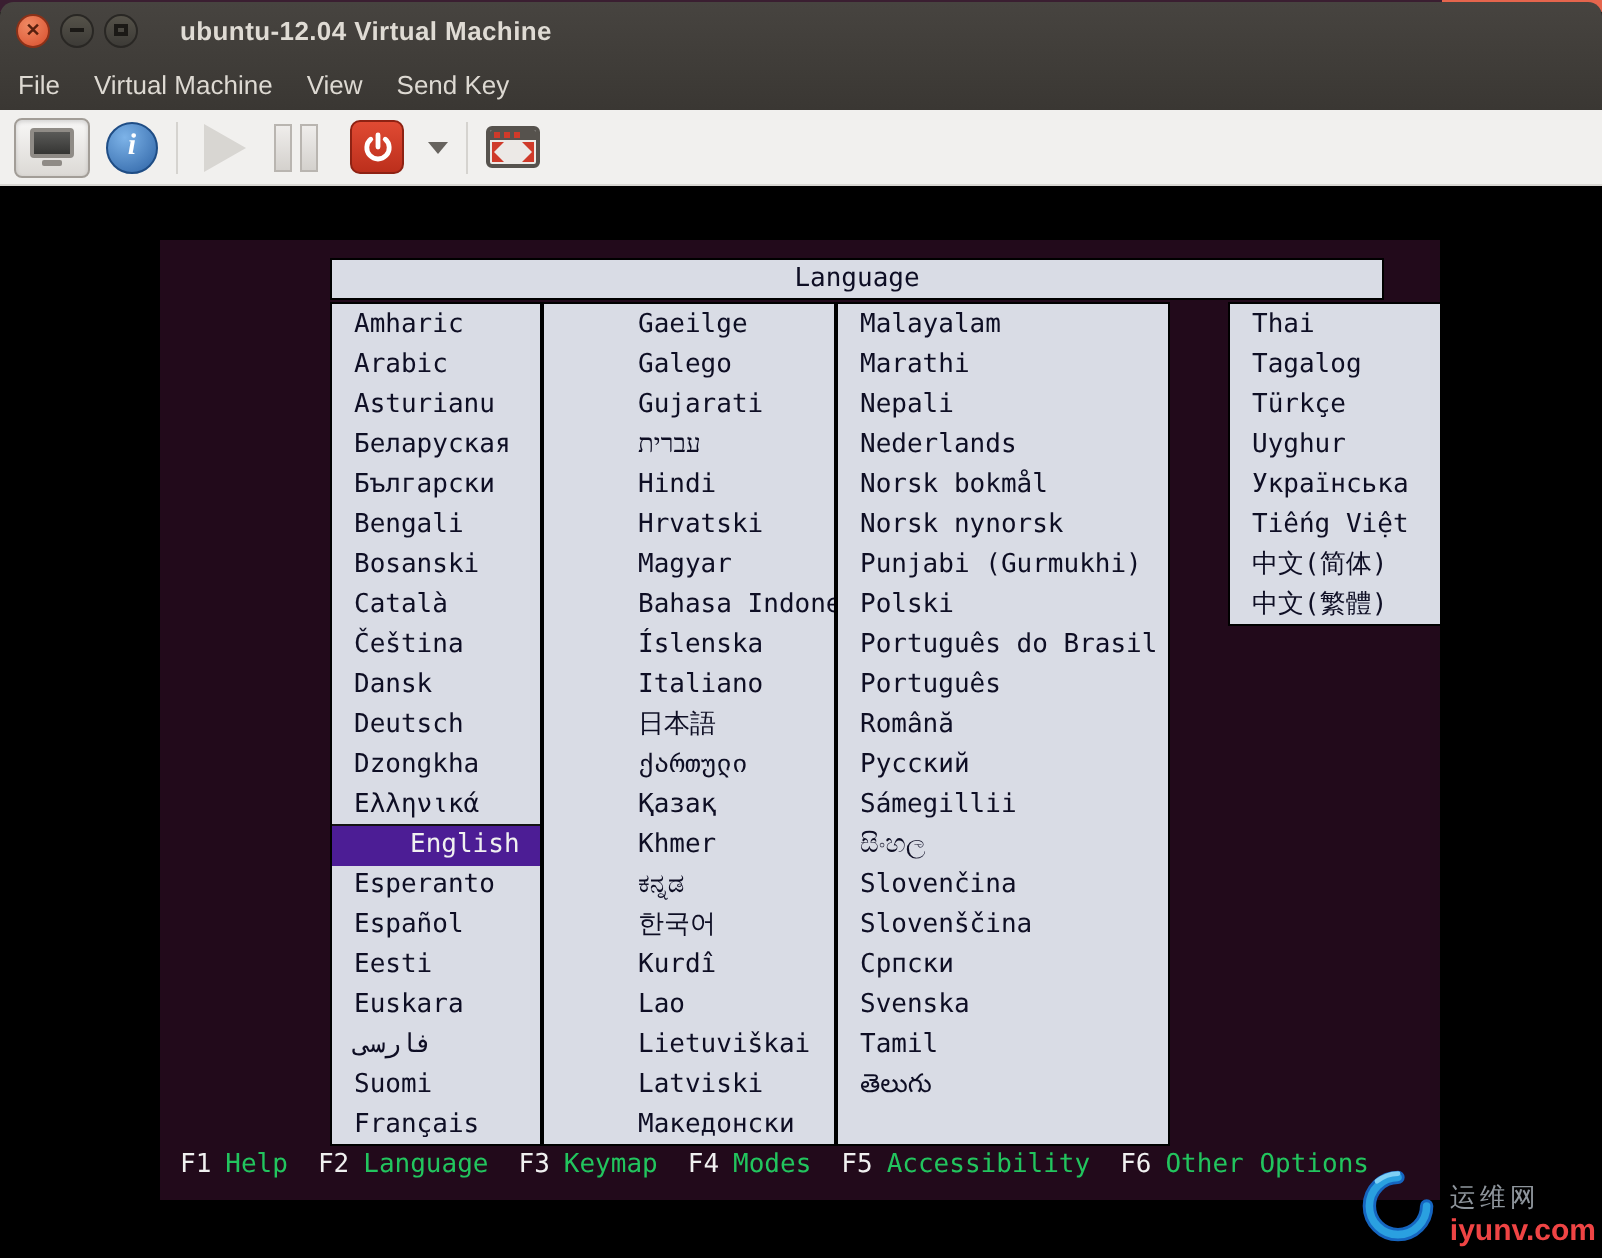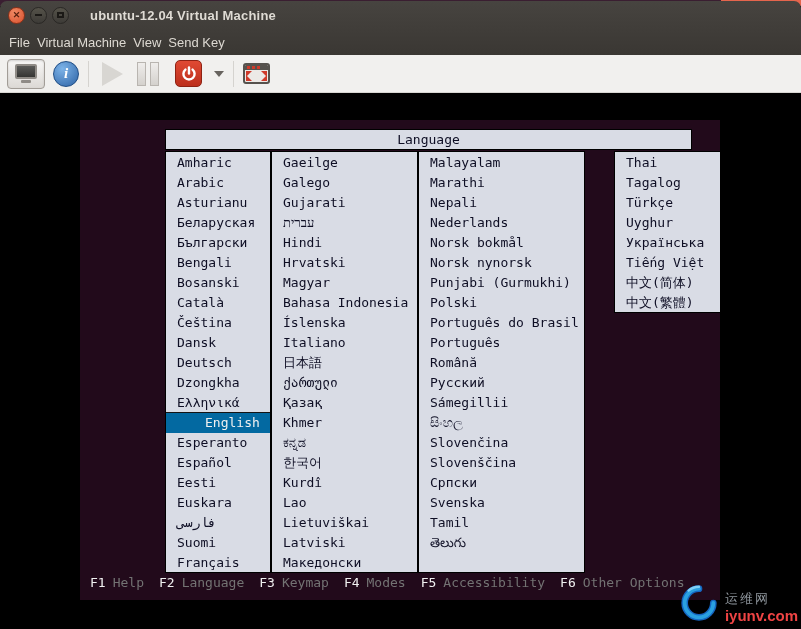--- a/index.html
+++ b/index.html
@@ -16,21 +16,21 @@
       background:linear-gradient(#474440,#3a3733); border-radius:7px 7px 0 0; }
   .titlebar { display:flex; align-items:center; height:28px; padding-left:8px; }
   .win-btn { width:17px; height:17px; border-radius:50%; margin-right:5px; position:relative;
       display:flex; align-items:center; justify-content:center; }
   .btn-close { background:radial-gradient(circle at 35% 30%, #f08963, #d9502e); border:1px solid #8c3118; }
   .btn-close .x { color:#571f0e; font-size:9px; font-weight:bold; line-height:1; }
   .btn-dim { background:linear-gradient(#555249,#3d3b37); border:1px solid #292724; }
   .glyph-min { width:7px; height:2px; background:#1b1916; }
   .glyph-max { width:7px; height:6px; border:2px solid #1b1916; }
   .win-title { color:#dfdbd4; font-size:13px; font-weight:bold; margin-left:16px; letter-spacing:.2px; }
-  .menubar { display:flex; align-items:center; height:26px; padding-left:9px; gap:7px; }
+  .menubar { display:flex; align-items:center; height:26px; padding-left:9px; gap:17px; }
   .menu-item { color:#ddd9d2; font-size:13px; cursor:default; }
 
   
   .toolbar { position:absolute; top:55px; left:0; width:801px; height:38px; background:#f1f0ee;
       border-bottom:1px solid #d8d6d2; display:flex; align-items:center; padding-left:7px; }
   .tb-sep { width:1px; height:26px; background:#d5d3cf; margin:0 9px; }
   .console-btn { width:38px; height:30px; border:1px solid #a29d97; border-radius:4px;
       background:linear-gradient(#f8f7f6,#dcd9d5); display:flex; flex-direction:column;
       align-items:center; justify-content:center; box-shadow:inset 0 1px 2px rgba(0,0,0,.15); }
   .monitor-screen { width:22px; height:15px; background:linear-gradient(#5a5a58,#353533);
@@ -63,30 +63,30 @@
 
   
   .vm-black { position:absolute; top:93px; left:0; width:801px; height:520px; background:#000; }
   .vm-screen { position:absolute; left:80px; top:27px; width:640px; height:480px; background:#220a1b; }
 
   .installer { font-family:"DejaVu Sans Mono", monospace; font-size:13px; color:#0e0e24; }
   .lang-header { position:absolute; left:85px; top:9px; width:527px; height:21px;
       background:#d9dce5; border:1px solid #000; text-align:center; line-height:19px; }
   .lang-col { position:absolute; top:31px; background:#d9dce5; border:1px solid #000; padding-top:1px; }
   .col-0 { left:85px;  width:106px; height:422px; }
-  .col-1 { left:191px; width:147px; height:422px; }
+  .col-1 { left:191px; width:147px; height:422px;padding-left:36px; }
   .col-2 { left:338px; width:167px; height:422px; }
   .col-3 { left:534px; width:107px; height:162px; }
   .lang-item { height:20px; line-height:20px; padding-left:11px; white-space:nowrap; overflow:hidden; }
-  .lang-item.selected { background:#0369a1; color:#f0f0f0; box-shadow:0 -1px 0 0 #141414;padding-left:39px; }
+  .lang-item.selected { background:#4c1d95; color:#f0f0f0; box-shadow:0 -1px 0 0 #141414;padding-left:39px; }
 
   .fkey-bar { position:absolute; left:10px; top:455px; display:flex; gap:15px;
       font-family:"DejaVu Sans Mono", monospace; font-size:13px; white-space:nowrap; }
   .fkey { color:#f0f0f0; }
-  .fkey-label { color:#737373; margin-left:7px; }
+  .fkey-label { color:#22c55e; margin-left:7px; }
 
   
   .watermark { position:absolute; right:3px; bottom:5px; display:flex; align-items:flex-end; gap:5px; }
   .wm-text { display:flex; flex-direction:column; line-height:1.15; }
   .wm-cn { color:#8e959c; font-size:13px; letter-spacing:2px; }
   .wm-site { color:#ef4444; font-weight:bold; font-size:15px; }
 </style>
 </head>
 <body>
 

